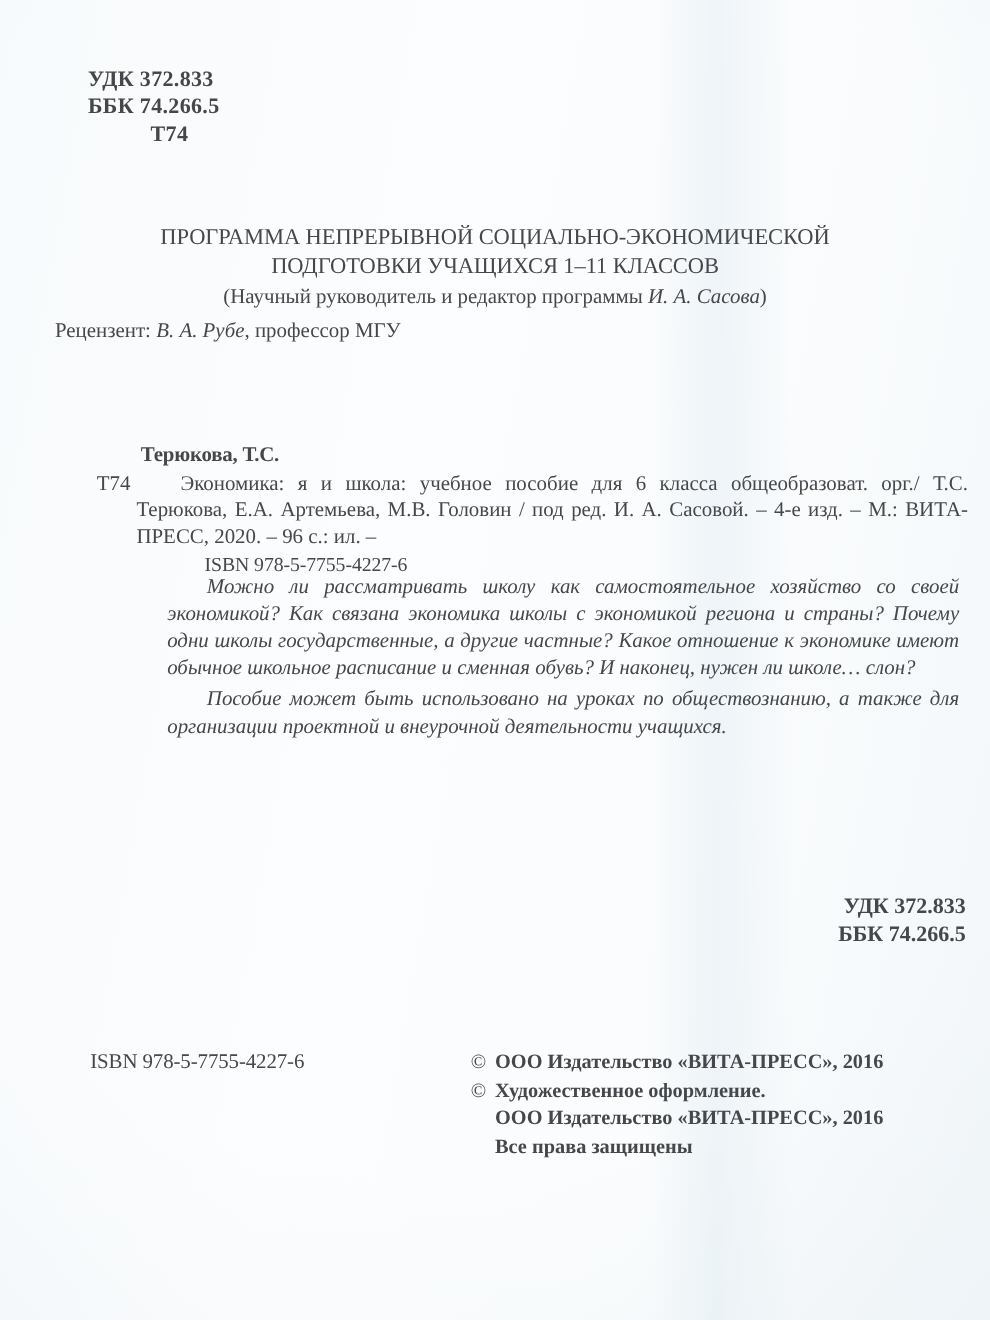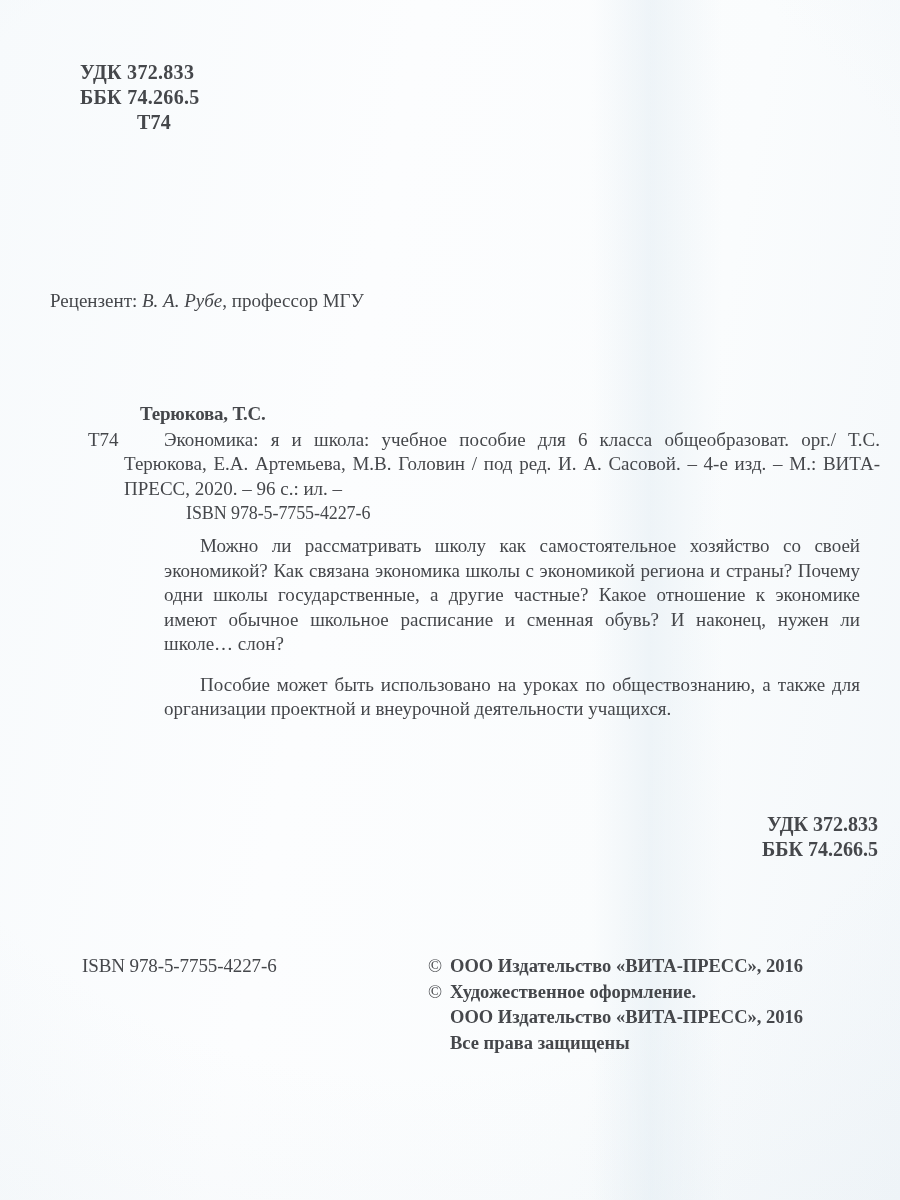--- a/index.html
+++ b/index.html
@@ -97,21 +97,21 @@
   .bib {
     position: absolute;
     left: 80px;
     top: 402px;
     width: 800px;
     font-size: 19px;
     line-height: 24.5px;
   }
   .bib-author {
     font-weight: bold;
-    margin-left: 60px;
+    margin-left: 48px;
     letter-spacing: -0.2px;
   }
   .bib-body {
     position: relative;
     margin-top: 1px;
   }
   .bib-shelf {
     position: absolute;
     left: 8px;
     top: 0;
@@ -133,25 +133,26 @@
   
   .annotation {
     position: absolute;
     left: 148px;
     top: 518px;
     width: 728px;
     font-size: 19px;
     line-height: 24.5px;
   }
   .annotation p {
-    margin: 16px;
+    margin: 4px;
     text-align: justify;
     text-justify: inter-word;
     text-indent: 36px;
     hyphens: manual;
+    font-style: italic;
   }
 
   
   .udk-bottom {
     position: absolute;
     right: 22px;
     top: 812px;
     text-align: right;
     font-weight: bold;
     font-size: 20px;
@@ -196,20 +197,25 @@
 <div class="scan-streak"></div>
 
 <div class="page">
 
   <div class="udk-block">
     <span class="udk-line">УДК 372.833</span>
     <span class="udk-line">ББК 74.266.5</span>
     <span class="udk-code">Т74</span>
   </div>
 
+  <div class="title-block">
+    <div class="title-main">ПРОГРАММА НЕПРЕРЫВНОЙ СОЦИАЛЬНО-ЭКОНОМИЧЕСКОЙ</div>
+    <div class="title-main">ПОДГОТОВКИ УЧАЩИХСЯ 1–11 КЛАССОВ</div>
+    <div class="title-editor"><span>(Научный руководитель и редактор программы </span><span class="it">И. А. Сасова</span><span>)</span></div>
+  </div>
 
   <div class="reviewer"><span>Рецензент: </span><span class="it">В. А. Рубе</span><span>, профессор МГУ</span></div>
 
   <div class="bib">
     <div class="bib-author">Терюкова, Т.С.</div>
     <div class="bib-body">
       <span class="bib-shelf">Т74</span>
       <div class="bib-text">Экономика: я и школа: учебное пособие для 6 класса общеобразоват. орг./ Т.С. Терюкова, Е.А. Артемьева, М.В. Головин / под ред. И. А. Сасовой. – 4-е изд. – М.: ВИТА-ПРЕСС, 2020. – 96 с.: ил. –</div>
       <div class="bib-isbn">ISBN 978-5-7755-4227-6</div>
     </div>

